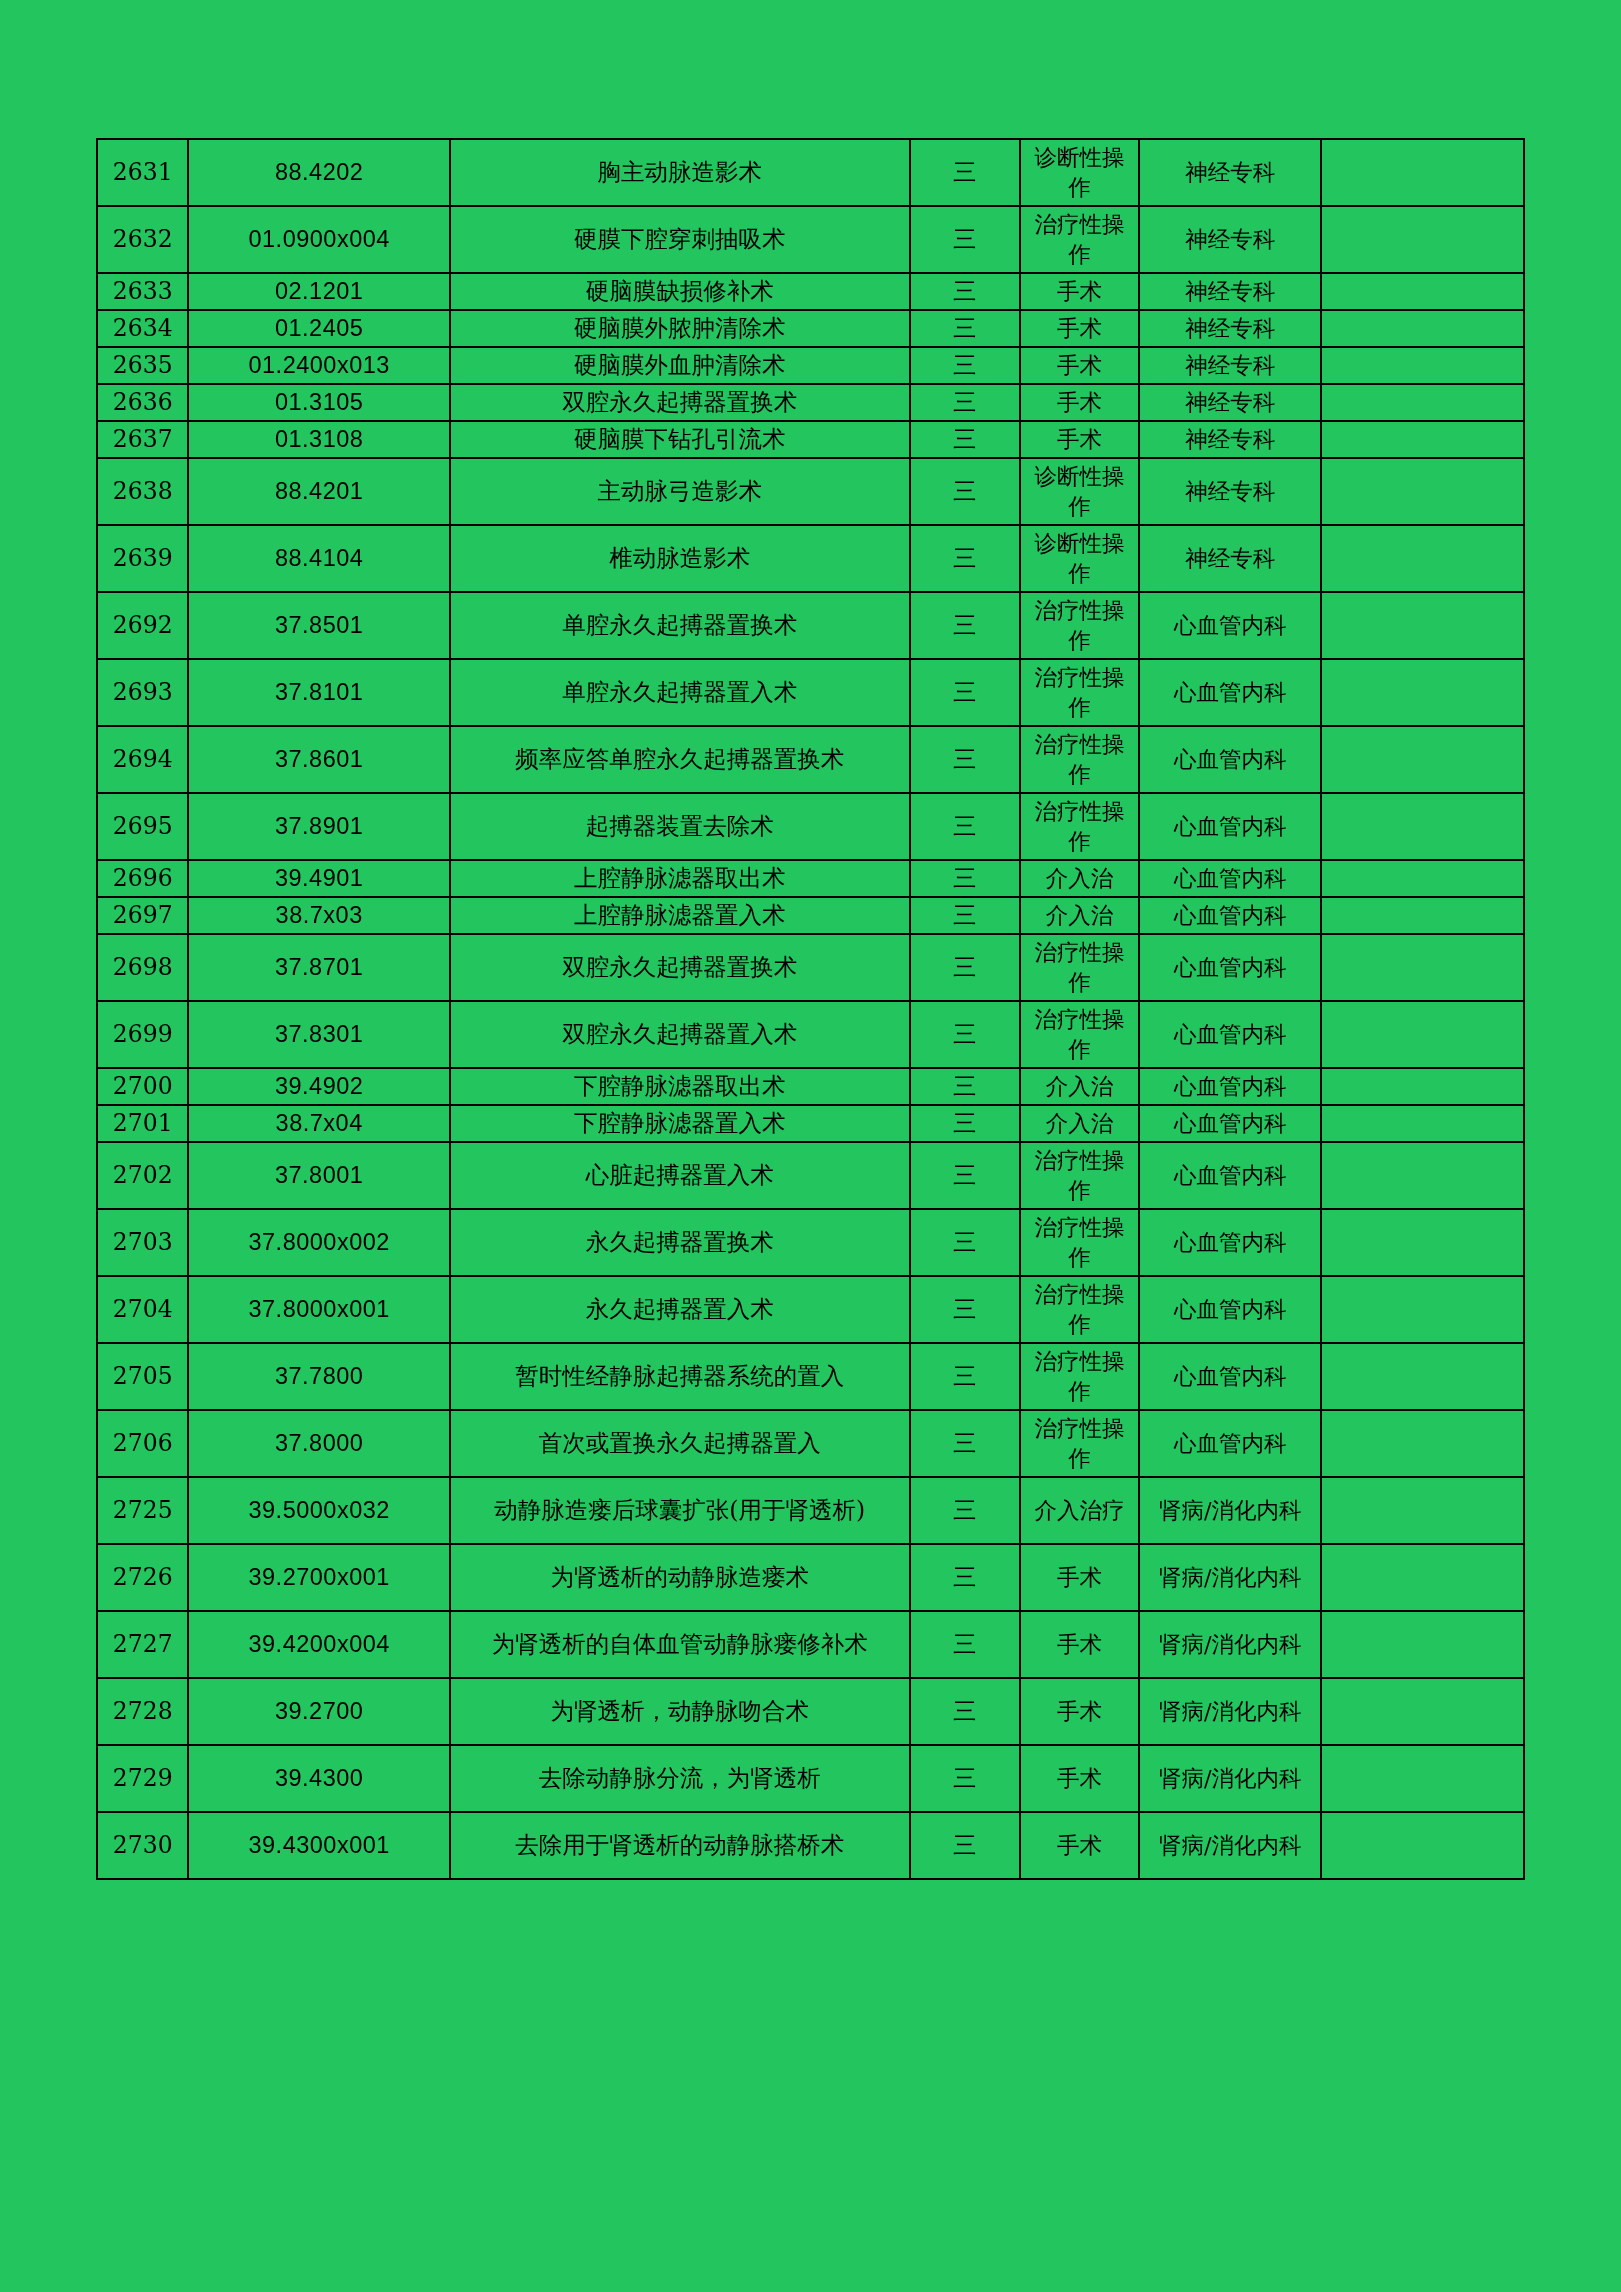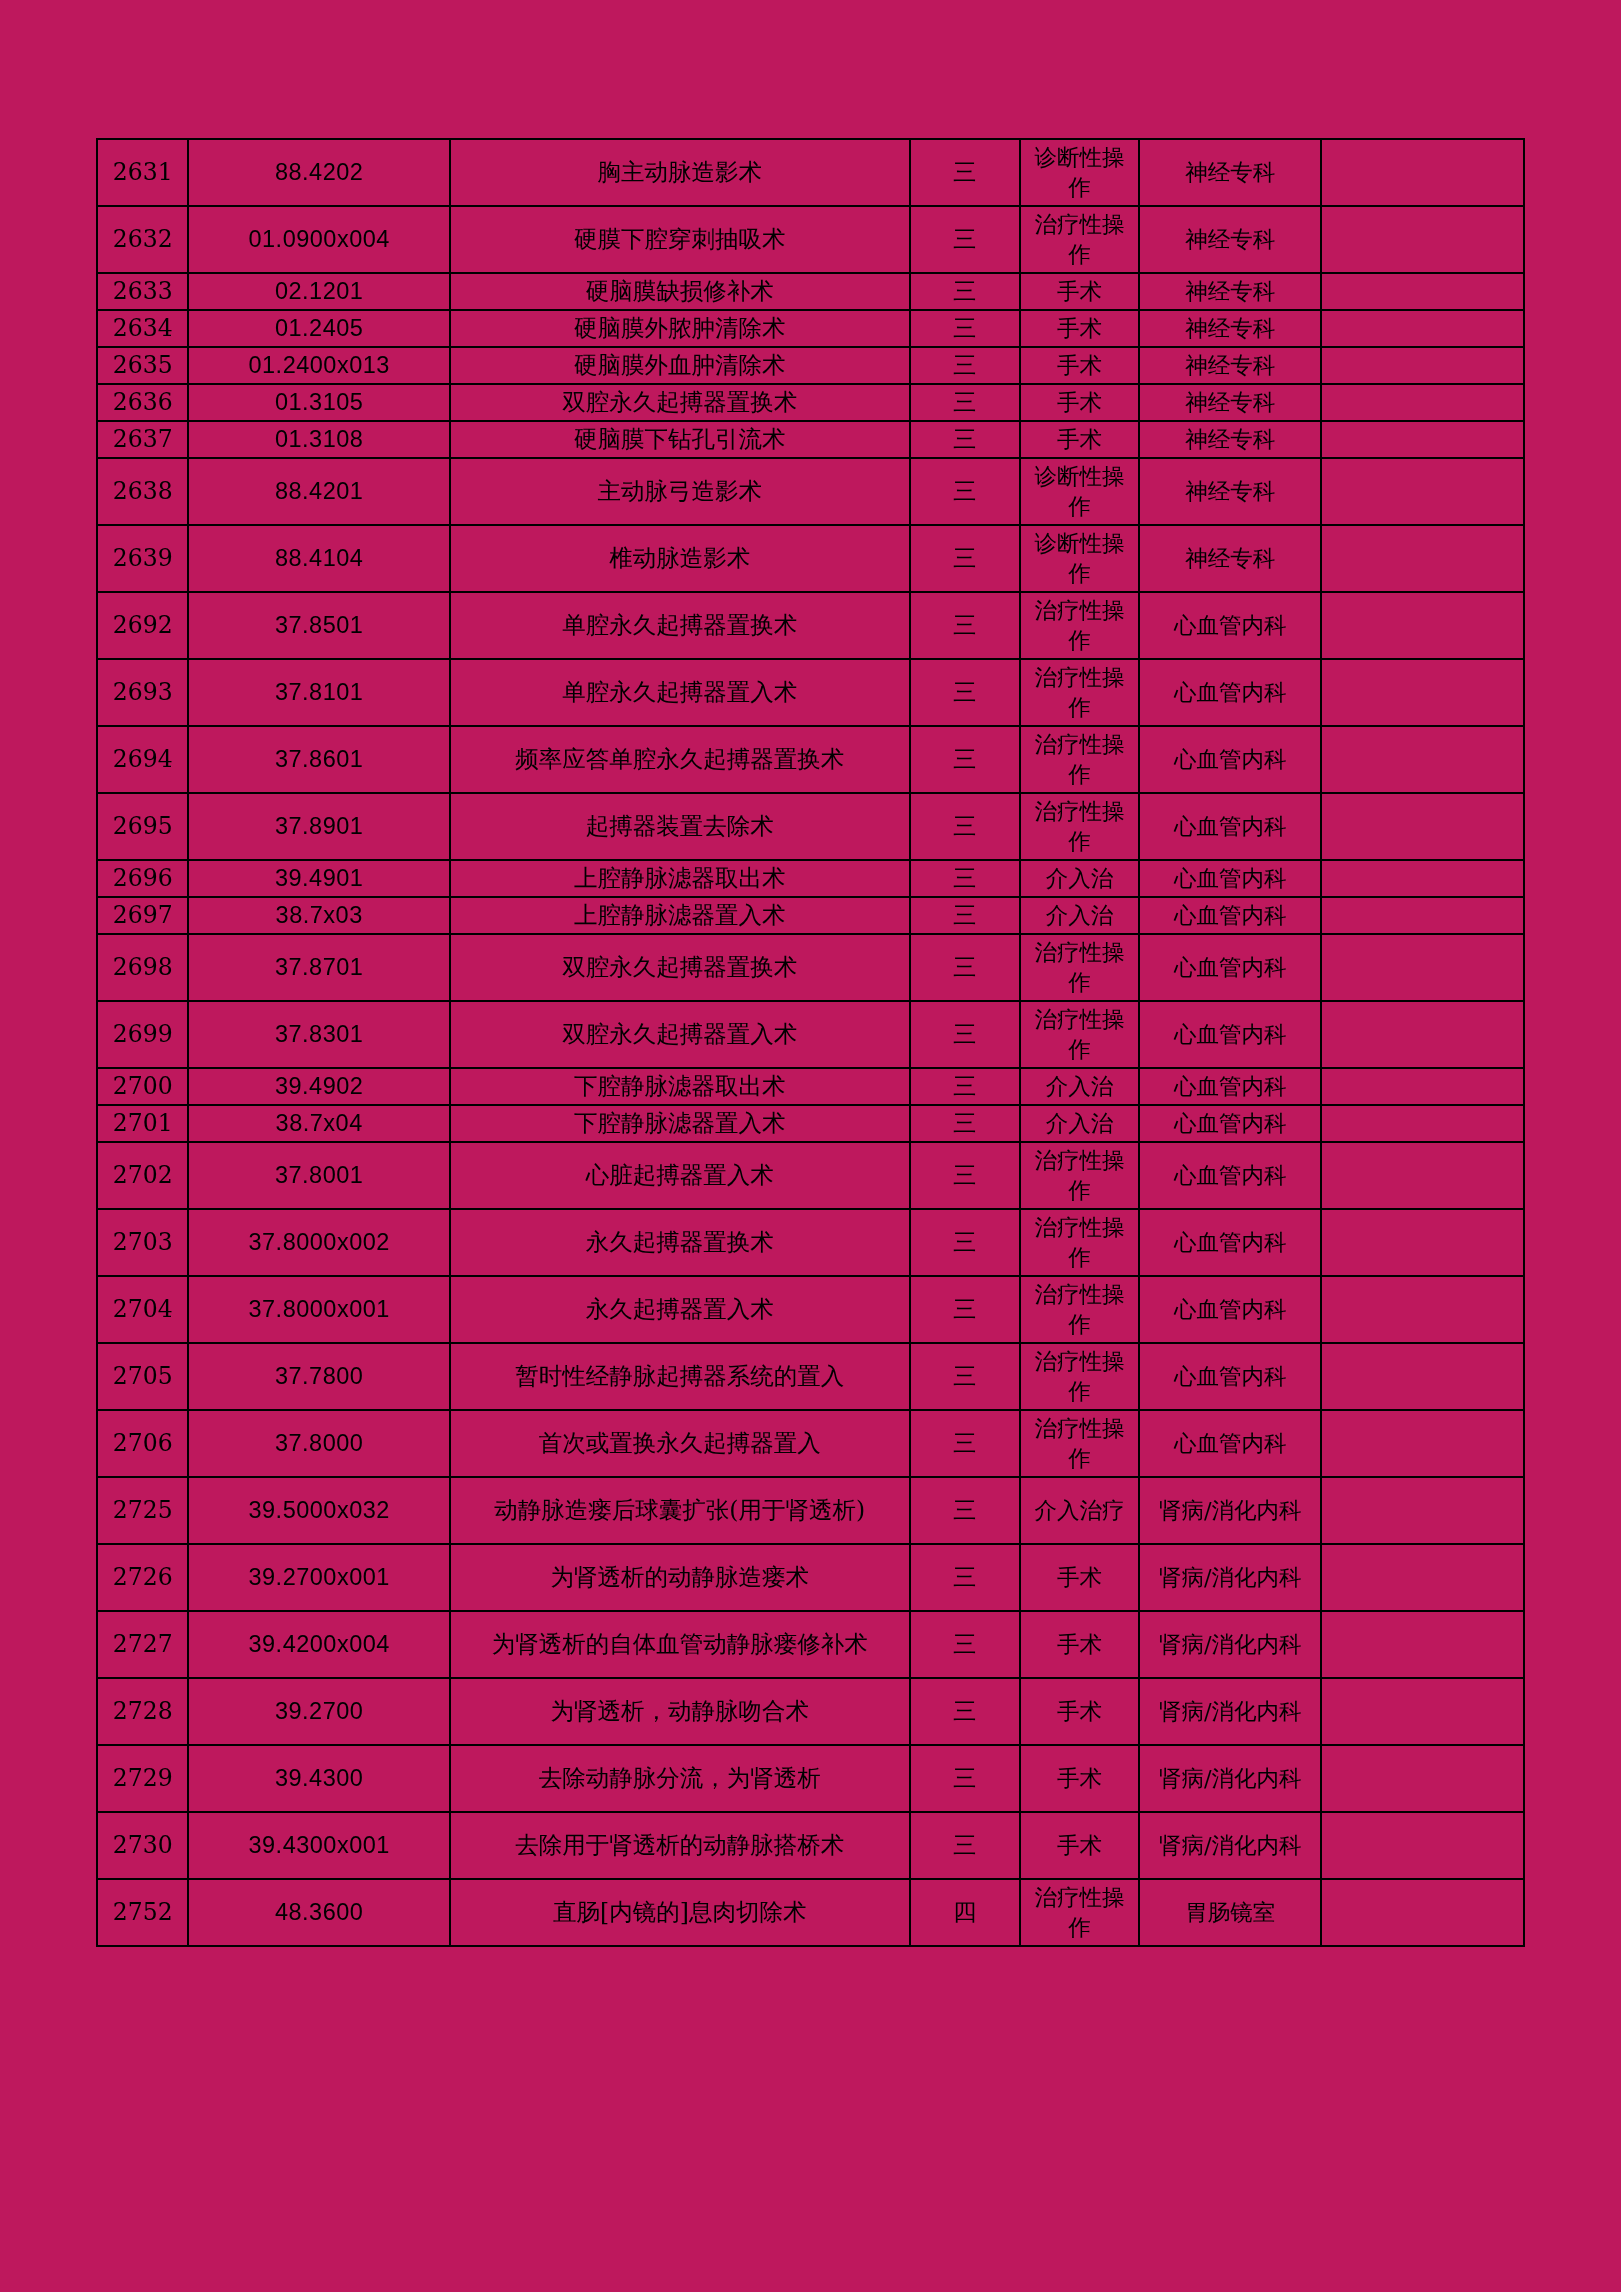--- a/index.html
+++ b/index.html
@@ -12,21 +12,21 @@
     height: 2293px;
     font-family: "DejaVu Serif", "Liberation Serif", serif;
     color: #000000;
   }
   .page {
     position: relative;
     width: 1621px;
     height: 2293px;
     box-sizing: border-box;
     padding: 138px 0 0 0;
-    background: #be185d;
+    background: #22c55e;
   }
   .table-wrap {
     margin: 0 auto;
     width: 1429px;
   }
   table.proc-table {
     border-collapse: collapse;
     width: 1429px;
     table-layout: fixed;
   }
@@ -340,26 +340,17 @@
           </tr>
           <tr class="mid">
             <td class="seq">2730</td>
             <td class="code">39.4300x001</td>
             <td class="name">去除用于肾透析的动静脉搭桥术</td>
             <td class="level">三</td>
             <td class="type">手术</td>
             <td class="dept">肾病/消化内科</td>
             <td class="blank"></td>
           </tr>
-          <tr class="tall">
-            <td class="seq">2752</td>
-            <td class="code">48.3600</td>
-            <td class="name">直肠[内镜的]息肉切除术</td>
-            <td class="level">四</td>
-            <td class="type">治疗性操作</td>
-            <td class="dept">胃肠镜室</td>
-            <td class="blank"></td>
-          </tr>
         </tbody>
     </table>
   </div>
 </div>
 
 
 </body></html>

